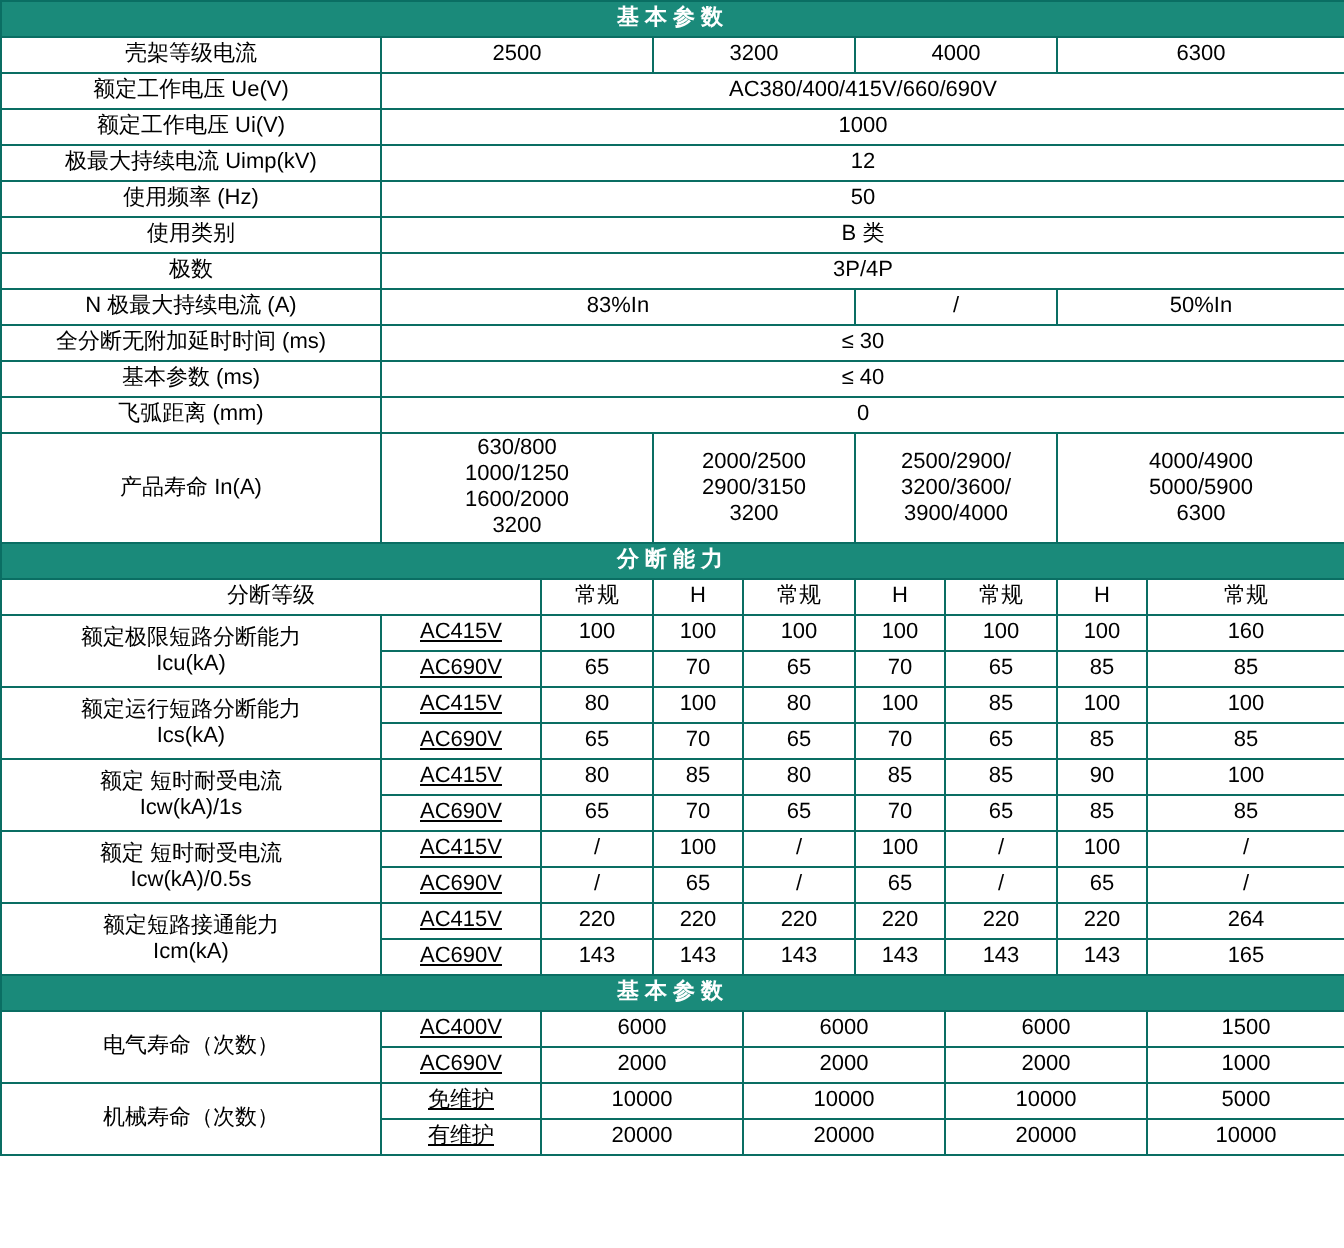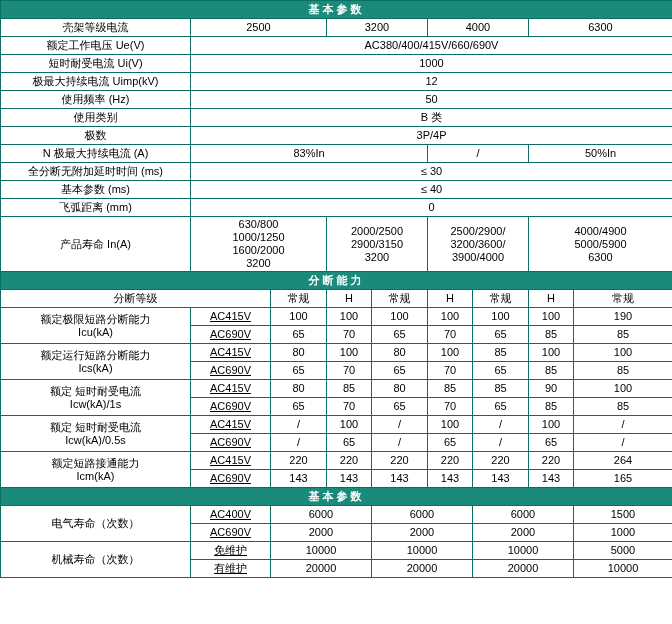--- a/index.html
+++ b/index.html
@@ -82,21 +82,21 @@
         <td colspan="2">2500</td>
         <td colspan="2">3200</td>
         <td colspan="2">4000</td>
         <td colspan="2">6300</td>
       </tr>
       <tr>
         <td class="rowlabel">额定工作电压 Ue(V)</td>
         <td colspan="8">AC380/400/415V/660/690V</td>
       </tr>
       <tr>
-        <td class="rowlabel">短时耐受电流 Ui(V)</td>
+        <td class="rowlabel">额定工作电压 Ui(V)</td>
         <td colspan="8">1000</td>
       </tr>
       <tr>
         <td class="rowlabel">极最大持续电流 Uimp(kV)</td>
         <td colspan="8">12</td>
       </tr>
       <tr>
         <td class="rowlabel">使用频率 (Hz)</td>
         <td colspan="8">50</td>
       </tr>
@@ -160,21 +160,21 @@
       <tr>
         <td class="rowlabel" rowspan="2" style="white-space:pre-line">额定极限短路分断能力
 Icu(kA)</td>
         <td class="sub">AC415V</td>
         <td>100</td>
         <td>100</td>
         <td>100</td>
         <td>100</td>
         <td>100</td>
         <td>100</td>
-        <td>190</td>
+        <td>160</td>
       </tr>
       <tr>
         <td class="sub">AC690V</td>
         <td>65</td>
         <td>70</td>
         <td>65</td>
         <td>70</td>
         <td>65</td>
         <td>85</td>
         <td>85</td>

